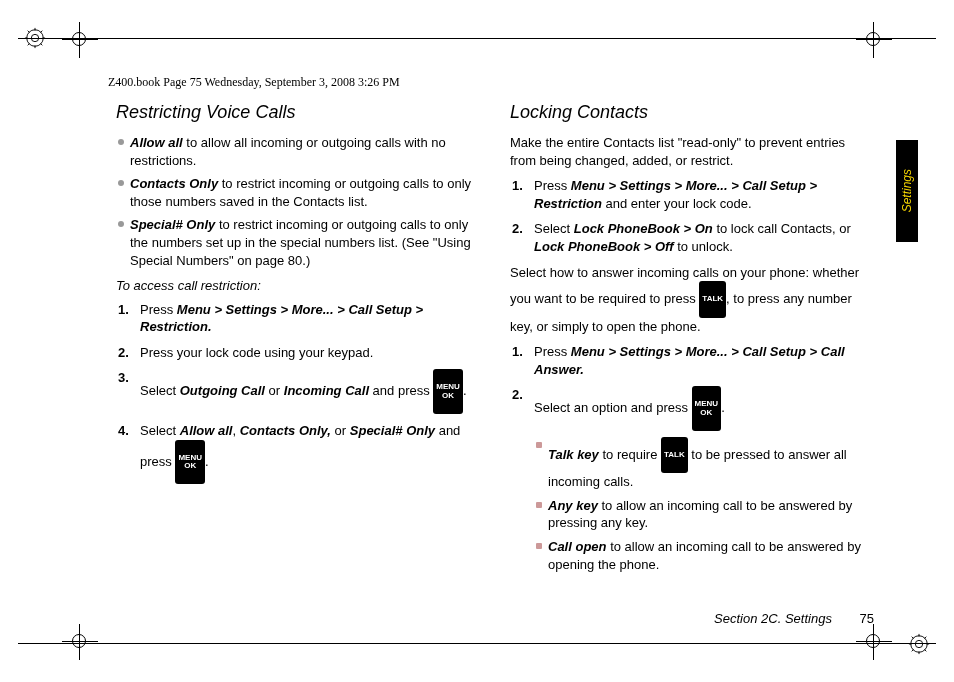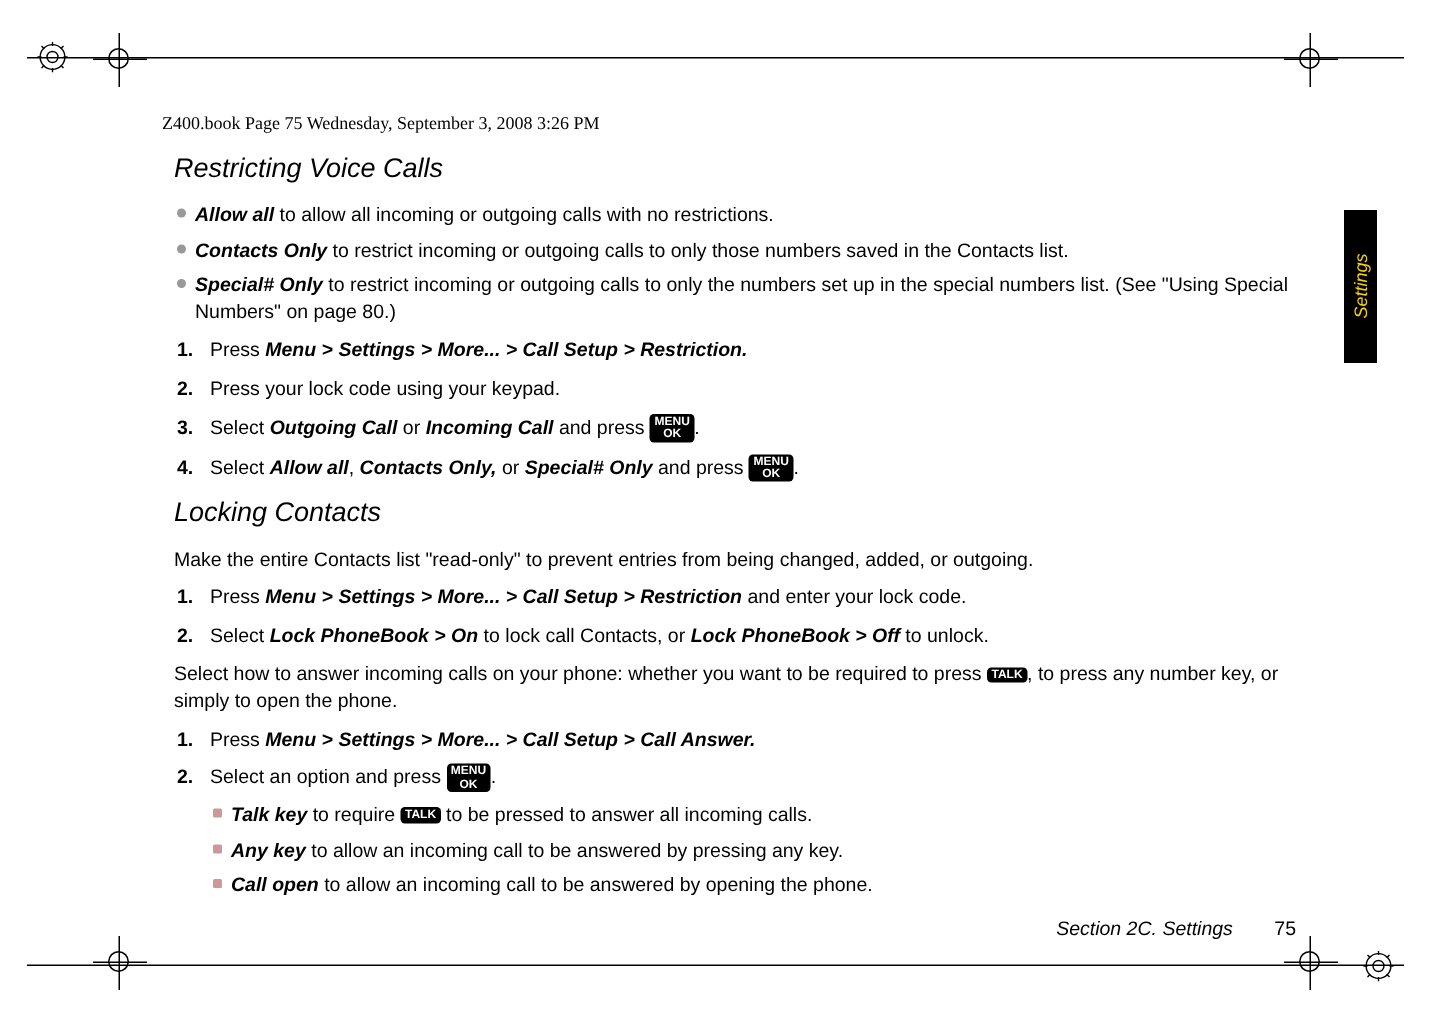--- a/index.html
+++ b/index.html
@@ -60,23 +60,23 @@
     color:#f5d400;
     font-style: italic;
     font-size: 12px;
     writing-mode: vertical-rl;
     transform: rotate(180deg);
   }
   .page-body {
     position:absolute;
     top: 100px; left: 116px; right: 80px; bottom: 80px;
     display:flex;
+    gap: 30px;
     font-size: 13px;
     line-height: 1.35;
-    flex-direction: column;
   }
   .col { flex:1; }
   h2.sect {
     font-style: italic;
     font-weight: normal;
     font-size: 18px;
     margin-bottom: 10px;
     font-family: Arial, Helvetica, sans-serif;
   }
   p.intro { margin-bottom: 8px; }
@@ -93,29 +93,29 @@
   ol.steps { list-style: none; counter-reset: st; margin-left: 2px; }
   ol.steps > li { counter-increment: st; position:relative; padding-left: 22px; margin-bottom:8px; }
   ol.steps > li::before {
     content: counter(st) "."; position:absolute; left:0; top:0;
     font-weight: bold;
   }
   .key {
     display:inline-block;
     background:#000; color:#fff;
     font-size:8px; font-weight:bold;
-    padding:1px 3px;
+    padding:14px 3px;
     border-radius:3px;
     vertical-align: middle;
     line-height: 1.05;
     text-align:center;
   }
   .footer {
     position:absolute;
-    bottom: 56px; right: 90px;
+    bottom: 56px; right: 80px;
     font-size: 13px;
   }
   .footer .sec { font-style: italic; margin-right: 24px; }
 </style>
 </head>
 <body>
 
 <div class="top-rule"></div>
 <div class="bottom-rule"></div>
 <div class="corner tl">
@@ -179,31 +179,32 @@
 </div>
 
 <div class="page-body">
   <div class="col">
     <h2 class="sect">Restricting Voice Calls</h2>
     <ul class="bullets">
       <li><span class="bi">Allow all</span><span> to allow all incoming or outgoing calls with no restrictions.</span></li>
       <li><span class="bi">Contacts Only</span><span> to restrict incoming or outgoing calls to only those numbers saved in the Contacts list.</span></li>
       <li><span class="bi">Special# Only</span><span> to restrict incoming or outgoing calls to only the numbers set up in the special numbers list. (See "Using Special Numbers" on page 80.)</span></li>
     </ul>
+    <p class="step-caption">To access call restriction:</p>
     <ol class="steps">
       <li><span>Press </span><span class="bi">Menu &gt; Settings &gt; More... &gt; Call Setup &gt; Restriction.</span></li>
       <li><span>Press your lock code using your keypad.</span></li>
       <li><span>Select </span><span class="bi">Outgoing Call</span><span> or </span><span class="bi">Incoming Call</span><span> and press </span><span class="key"><span>MENU</span><br><span>OK</span></span><span>.</span></li>
       <li><span>Select </span><span class="bi">Allow all</span><span>, </span><span class="bi">Contacts Only,</span><span> or </span><span class="bi">Special# Only</span><span> and press </span><span class="key"><span>MENU</span><br><span>OK</span></span><span>.</span></li>
     </ol>
   </div>
 
   <div class="col">
     <h2 class="sect">Locking Contacts</h2>
-    <p class="intro">Make the entire Contacts list "read-only" to prevent entries from being changed, added, or outgoing.</p>
+    <p class="intro">Make the entire Contacts list "read-only" to prevent entries from being changed, added, or restrict.</p>
     <ol class="steps">
       <li><span>Press </span><span class="bi">Menu &gt; Settings &gt; More... &gt; Call Setup &gt; Restriction</span><span> and enter your lock code.</span></li>
       <li><span>Select </span><span class="bi">Lock PhoneBook &gt; On</span><span> to lock call Contacts, or </span><span class="bi">Lock PhoneBook &gt; Off</span><span> to unlock.</span></li>
     </ol>
 
     <p class="intro"><span>Select how to answer incoming calls on your phone: whether you want to be required to press </span><span class="key">TALK</span><span>, to press any number key, or simply to open the phone.</span></p>
     <ol class="steps">
       <li><span>Press </span><span class="bi">Menu &gt; Settings &gt; More... &gt; Call Setup &gt; Call Answer.</span></li>
       <li><span>Select an option and press </span><span class="key"><span>MENU</span><br><span>OK</span></span><span>.</span>
         <ul class="bullets sq" style="margin-top:6px">

